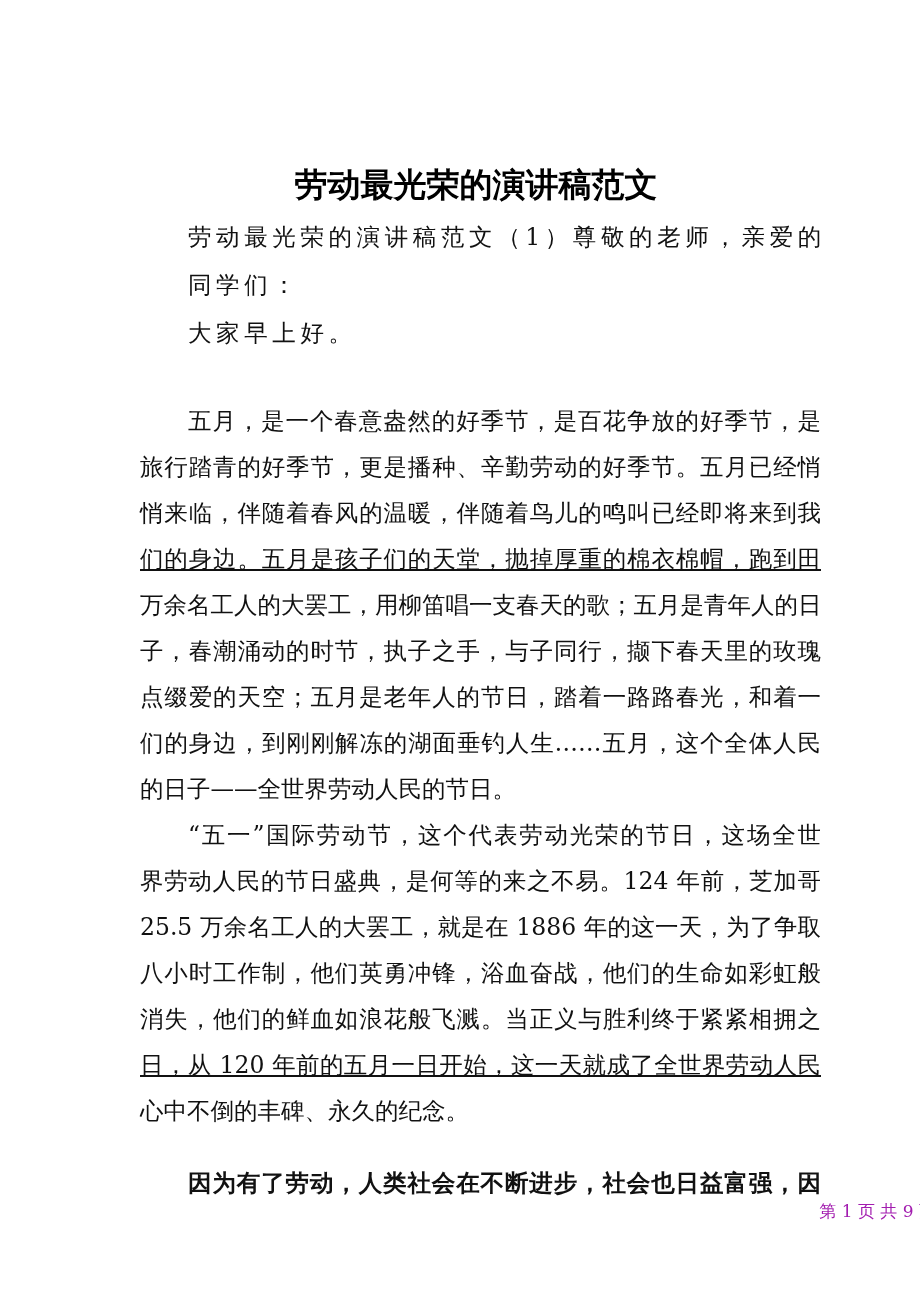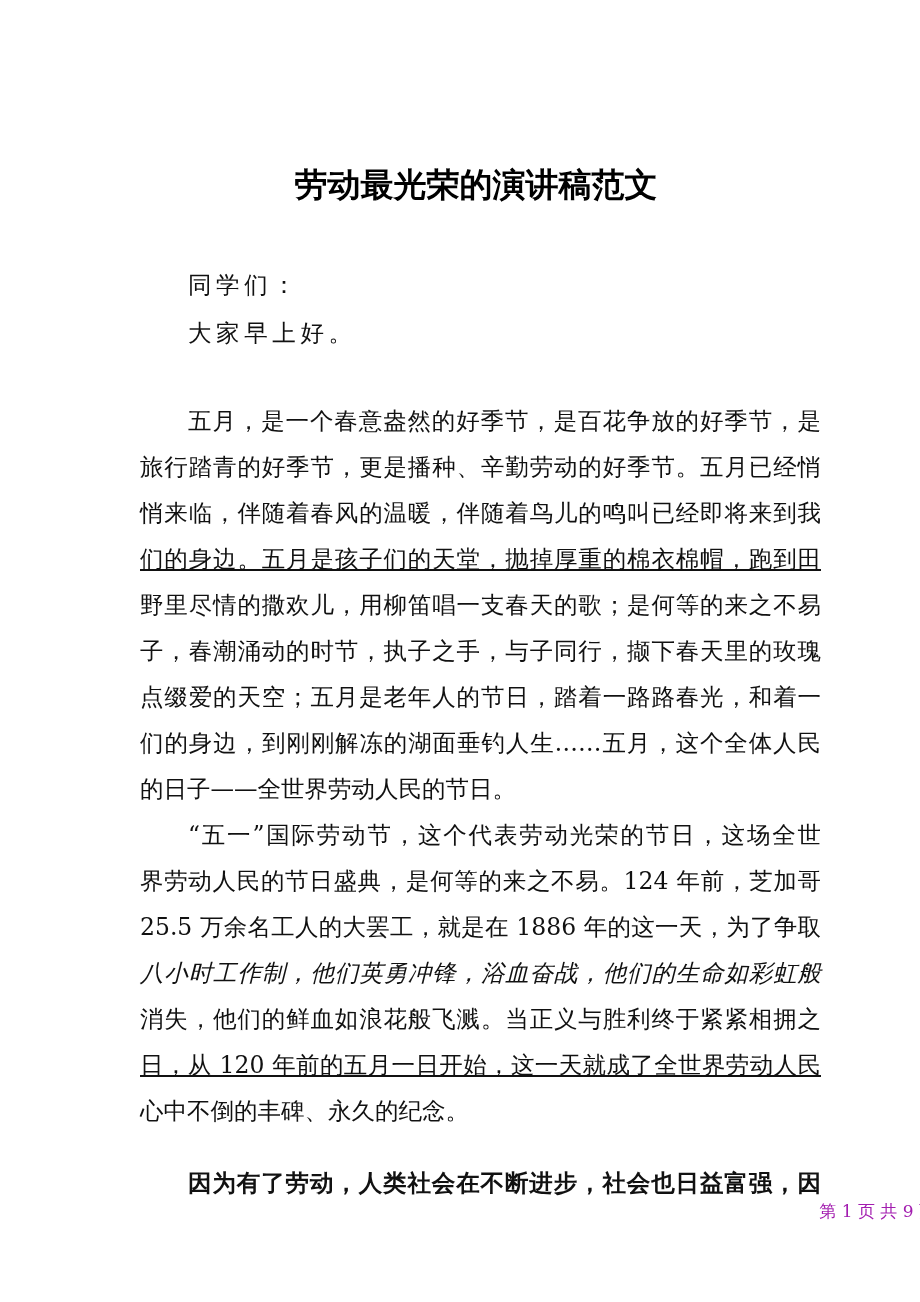--- a/index.html
+++ b/index.html
@@ -19,37 +19,38 @@
                font-size: 60px; color: #c8c8c8; opacity: 0.55; letter-spacing: 2px; line-height: 60px; }
   .footer { position: absolute; left: 0; width: 920px; top: 1200px; text-align: right;
             font-size: 17px; color: #a21caf; }
 </style>
 </head>
 <body>
 
 <div class="page">
   <div class="title">劳动最光荣的演讲稿范文</div>
 
+  <div class="line intro" style="top:222px">劳动最光荣的演讲稿范文（1）尊敬的老师，亲爱的</div>
   <div class="line intro" style="top:270px">同学们：</div>
   <div class="line intro" style="top:318px">大家早上好。</div>
 
   <div id="body-lines">
       <div class="line body indent" style="top: 366px;">五月，是一个春意盎然的好季节，是百花争放的好季节，是</div>
       <div class="line body" style="top: 412px;">旅行踏青的好季节，更是播种、辛勤劳动的好季节。五月已经悄</div>
       <div class="line body" style="top: 458px;">悄来临，伴随着春风的温暖，伴随着鸟儿的鸣叫已经即将来到我</div>
       <div class="line body" style="top: 504px; text-decoration: underline;">们的身边。五月是孩子们的天堂，抛掉厚重的棉衣棉帽，跑到田</div>
-      <div class="line body" style="top: 550px;">野里尽情的撒欢儿，用柳笛唱一支春天的歌；是何等的来之不易</div>
+      <div class="line body" style="top: 550px;">万余名工人的大罢工，用柳笛唱一支春天的歌；五月是青年人的日</div>
       <div class="line body" style="top: 596px;">子，春潮涌动的时节，执子之手，与子同行，撷下春天里的玫瑰</div>
       <div class="line body" style="top: 642px;">点缀爱的天空；五月是老年人的节日，踏着一路路春光，和着一</div>
       <div class="line body" style="top: 688px;">们的身边，到刚刚解冻的湖面垂钓人生……五月，这个全体人民</div>
       <div class="line body last" style="top: 734px;">的日子——全世界劳动人民的节日。</div>
       <div class="line body indent" style="top: 780px;">“五一”国际劳动节，这个代表劳动光荣的节日，这场全世</div>
       <div class="line body" style="top: 826px;">界劳动人民的节日盛典，是何等的来之不易。124 年前，芝加哥</div>
       <div class="line body" style="top: 872px;">25.5 万余名工人的大罢工，就是在 1886 年的这一天，为了争取</div>
-      <div class="line body" style="top: 918px; font-style: italic;">八小时工作制，他们英勇冲锋，浴血奋战，他们的生命如彩虹般</div>
+      <div class="line body" style="top: 918px;">八小时工作制，他们英勇冲锋，浴血奋战，他们的生命如彩虹般</div>
       <div class="line body" style="top: 964px;">消失，他们的鲜血如浪花般飞溅。当正义与胜利终于紧紧相拥之</div>
       <div class="line body" style="top: 1010px; text-decoration: underline;">日，从 120 年前的五月一日开始，这一天就成了全世界劳动人民</div>
       <div class="line body last" style="top: 1056px;">心中不倒的丰碑、永久的纪念。</div>
       <div class="line body indent" style="top: 1128px; font-weight: bold;">因为有了劳动，人类社会在不断进步，社会也日益富强，因</div>
     </div>
 
 
   <div class="footer">第 1 页  共 9 页</div>
 </div>
 

